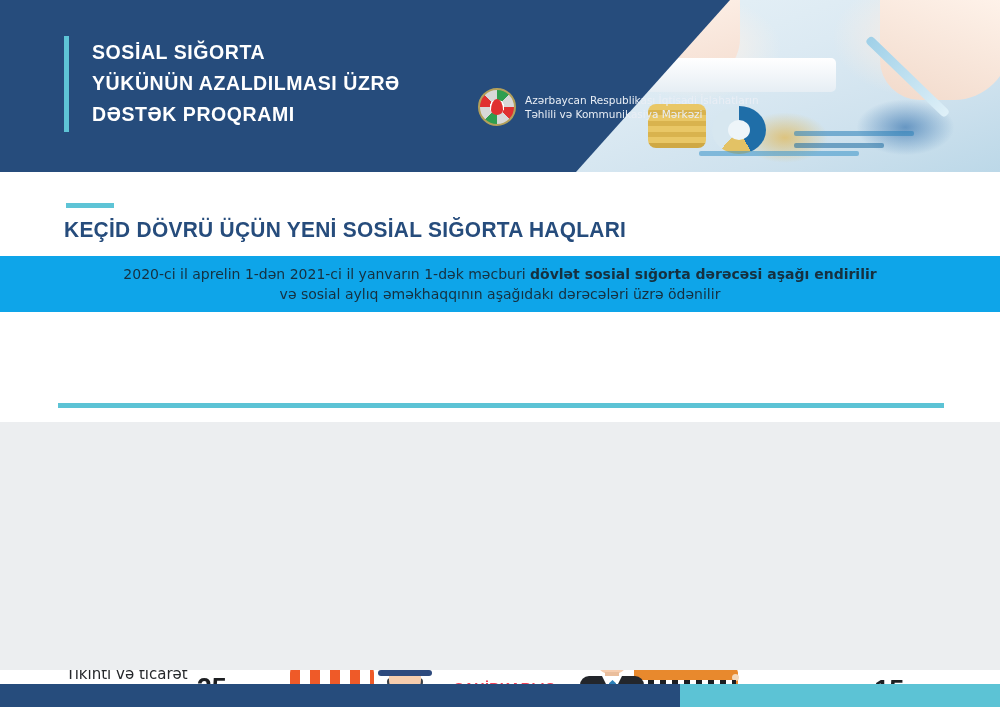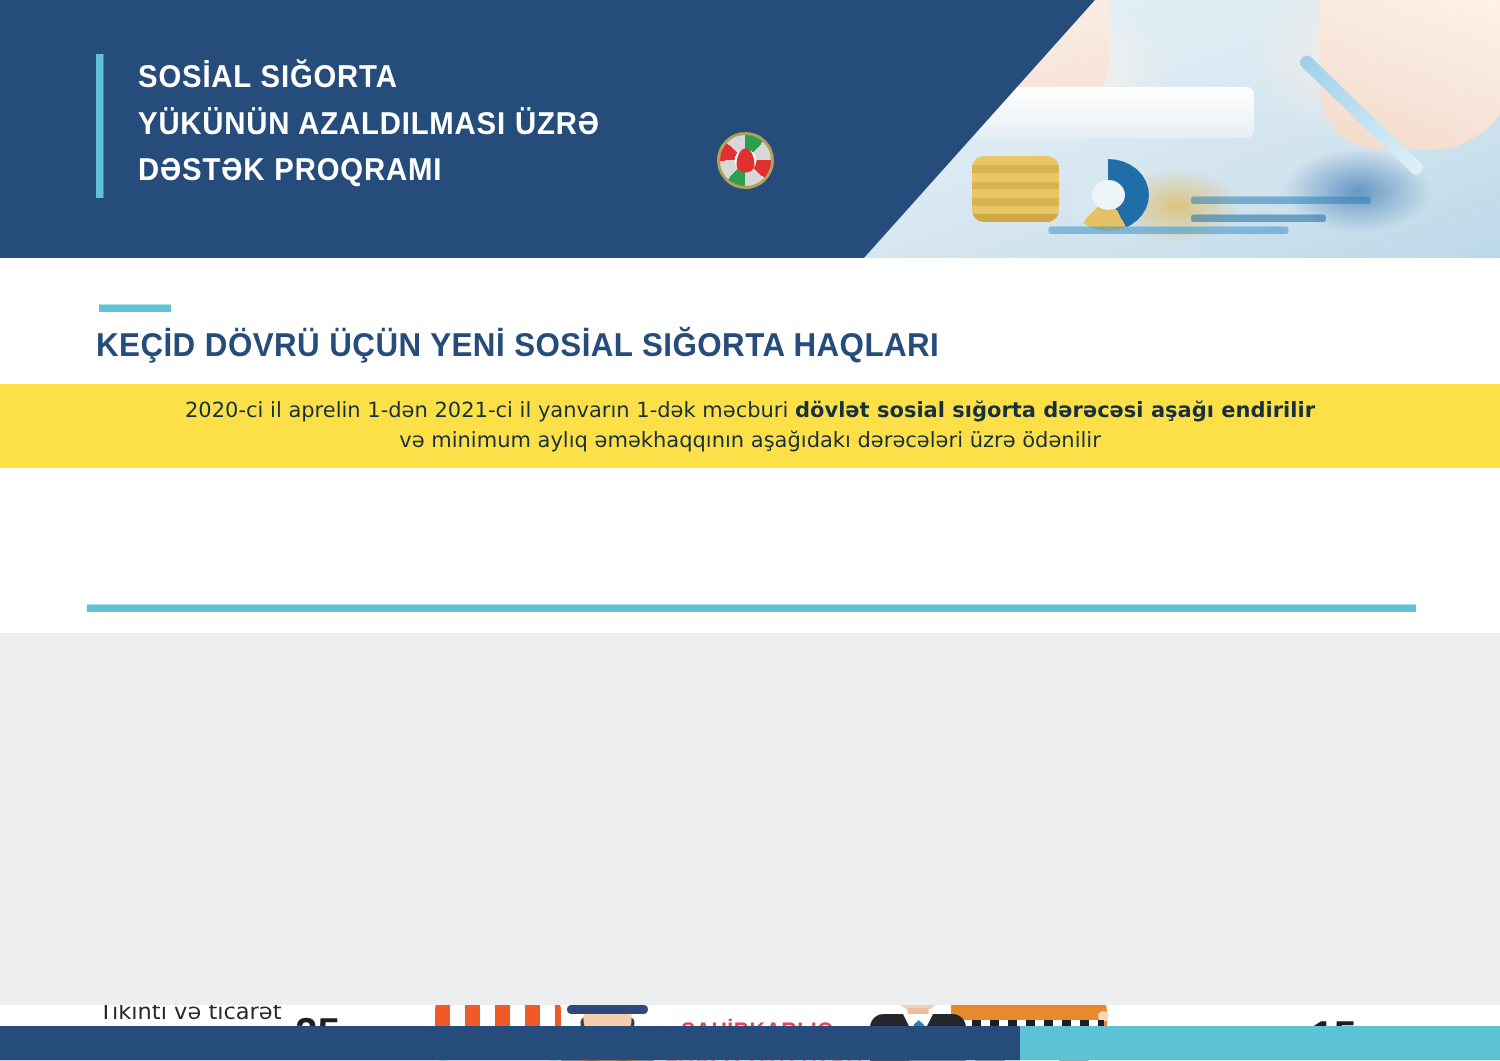--- a/index.html
+++ b/index.html
@@ -126,21 +126,21 @@
     font-size:22px;
     letter-spacing:.3px;
     transform:scaleX(.95);
     transform-origin:left top;
     white-space:nowrap;
   }
 
   
   #banner {
     position:absolute; left:0; top:256px; width:1000px; height:56px;
-    background:#fde047;
+    background:#0ea5e9;
     display:flex; flex-direction:column; align-items:center; justify-content:center;
   }
   #banner .l {
     color:#16303f;
     font-family:"DejaVu Sans", sans-serif;
     font-size:14px; line-height:20px; white-space:nowrap;
   }
   #banner .l b { font-weight:bold; }
 
   
@@ -283,29 +283,33 @@
 
   <div id="title-bar"></div>
   <div id="header-title">
     <span class="ln">SOSİAL SIĞORTA</span>
     <span class="ln">YÜKÜNÜN AZALDILMASI ÜZRƏ</span>
     <span class="ln">DƏSTƏK PROQRAMI</span>
   </div>
 
   <div id="logo">
     <div id="logo-emblem"></div>
+    <div id="logo-text">
+      <span>Azərbaycan Respublikası İqtisadi İslahatların</span>
+      <span>Təhlili və Kommunikasiya Mərkəzi</span>
+    </div>
   </div>
 </div>
 
 <div id="heading-rule"></div>
 <div id="section-heading">KEÇİD DÖVRÜ ÜÇÜN YENİ SOSİAL SIĞORTA HAQLARI</div>
 
 <div id="banner">
   <div class="l"><span>2020-ci il aprelin 1-dən 2021-ci il yanvarın 1-dək məcburi </span><b>dövlət sosial sığorta dərəcəsi aşağı endirilir</b></div>
-  <div class="l">və minimum aylıq əməkhaqqının aşağıdakı dərəcələri üzrə ödənilir</div>
+  <div class="l">və sosial aylıq əməkhaqqının aşağıdakı dərəcələri üzrə ödənilir</div>
 </div>
 
 <div id="illus-row">
 
   <div class="rate-block" id="rate-left">
     <div class="rate-label">
       <span>Tikinti və ticarət</span><br>
       <span>sahələrində</span>
     </div>
     <div class="rate-val"><span>25</span><span class="pc">%</span></div>

